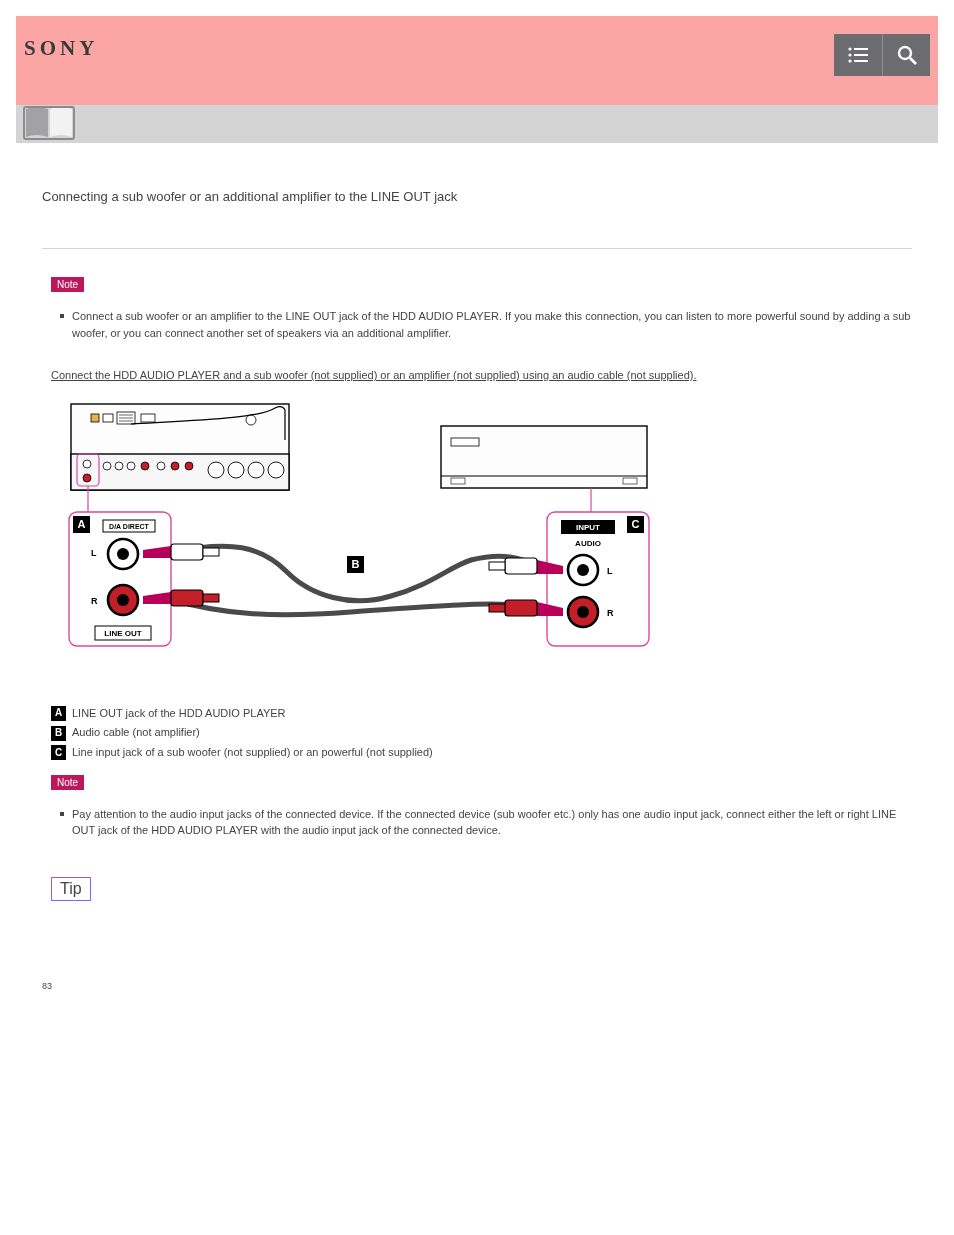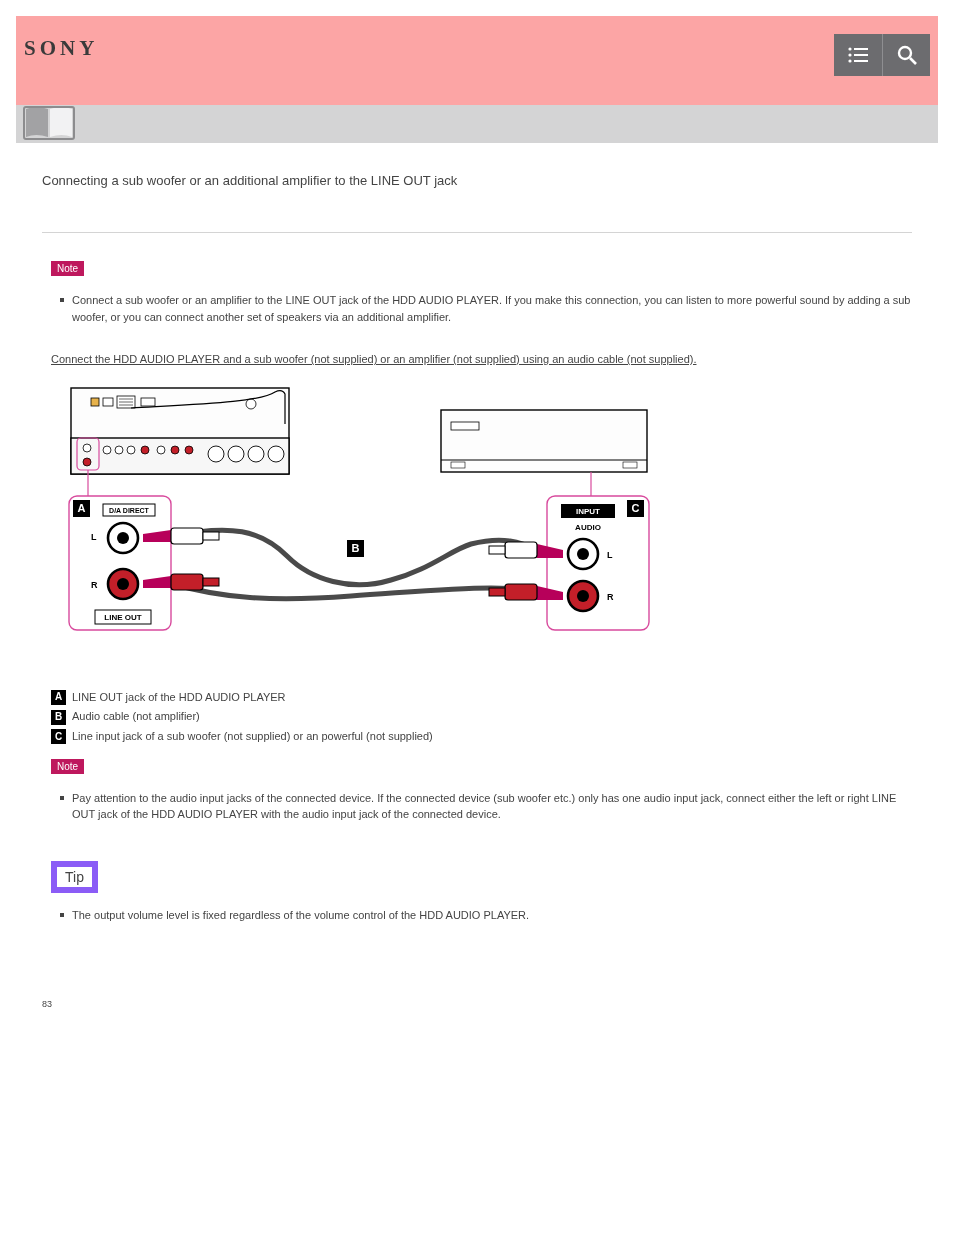--- a/index.html
+++ b/index.html
@@ -5,32 +5,32 @@
   * { margin:0; padding:0; box-sizing:border-box; }
   html,body { width:954px; background:#fff; font-family:Arial,Helvetica,sans-serif; color:#444; }
   .page { width:954px; }
   .top-gray { background:#fca5a5; height:127px; position:relative; margin:16px 16px 0 16px; }
   .brand { position:absolute; top:20px; left:8px; font-family:"Times New Roman",serif; font-weight:bold; letter-spacing:4px; font-size:21px; color:#3a3a3a; }
   .btnbar { position:absolute; top:18px; right:8px; display:flex; }
   .btn { width:48px; height:42px; background:#6c6c6f; display:flex; align-items:center; justify-content:center; border-left:1px solid #8e8e91; }
   .btn:first-child { border-left:none; }
   .lower-strip { position:absolute; left:0; right:0; bottom:0; height:38px; background:#d4d4d5; }
   .book-icon { position:absolute; left:6px; bottom:2px; width:54px; height:36px; }
-  .content { padding:28px 26px 58px 26px; margin:0 16px; }
+  .content { padding:44px 26px 58px 26px; margin:0 16px; }
   .h1 { font-size:13px; color:#444; margin-top:2px; }
   .rule { height:1px; background:#d4d4d4; margin:44px 0 22px 0; }
   .label-note { display:inline-block; background:#be185d; color:#fff; font-size:10px; padding:2px 6px; margin:6px 0 6px 9px; }
   .bullet { display:flex; gap:8px; margin:10px 0 14px 18px; font-size:11px; line-height:1.5; }
   .bullet .dot { width:4px; height:4px; background:#444; margin-top:6px; flex-shrink:0; }
   .intro { font-size:11px; line-height:1.5; margin:26px 0 10px 9px;text-decoration:underline; }
   .diagram { margin:6px 0 10px 9px; }
   .legend { font-size:11px; line-height:1.8; margin:10px 0 6px 9px; }
   .legend-row { display:flex; align-items:center; gap:6px; }
   .letter-box { width:15px; height:15px; background:#000; color:#fff; font-size:10px; font-weight:bold; display:flex; align-items:center; justify-content:center; }
-  .tip-box { display:inline-block; border:6px solid #8b5cf6; font-size:14px; padding:2px 8px; margin:24px 0 4px 9px; }
+  .tip-box { display:inline-block; border:1px solid #8b5cf6; font-size:16px; padding:2px 8px; margin:24px 0 4px 9px; }
   .pg { font-size:9px; color:#444; margin-top:76px; }
 </style>
 </head>
 <body>
 
 <div class="page">
   <div class="top-gray">
     <div class="brand">SONY</div>
     <div class="btnbar">
       <div class="btn">
@@ -192,20 +192,16 @@
       </div>
     </div>
 
     <div class="label-note">Note</div>
     <div class="bullet">
       <div class="dot"></div>
       <div>Pay attention to the audio input jacks of the connected device. If the connected device (sub woofer etc.) only has one audio input jack, connect either the left or right LINE OUT jack of the HDD AUDIO PLAYER with the audio input jack of the connected device.</div>
     </div>
 
     <div class="tip-box">Tip</div>
-    <div class="bullet">
-      <div class="dot"></div>
-      <div>The output volume level is fixed regardless of the volume control of the HDD AUDIO PLAYER.</div>
-    </div>
 
     <div class="pg">83</div>
   </div>
 </div>
 
 </body></html>

